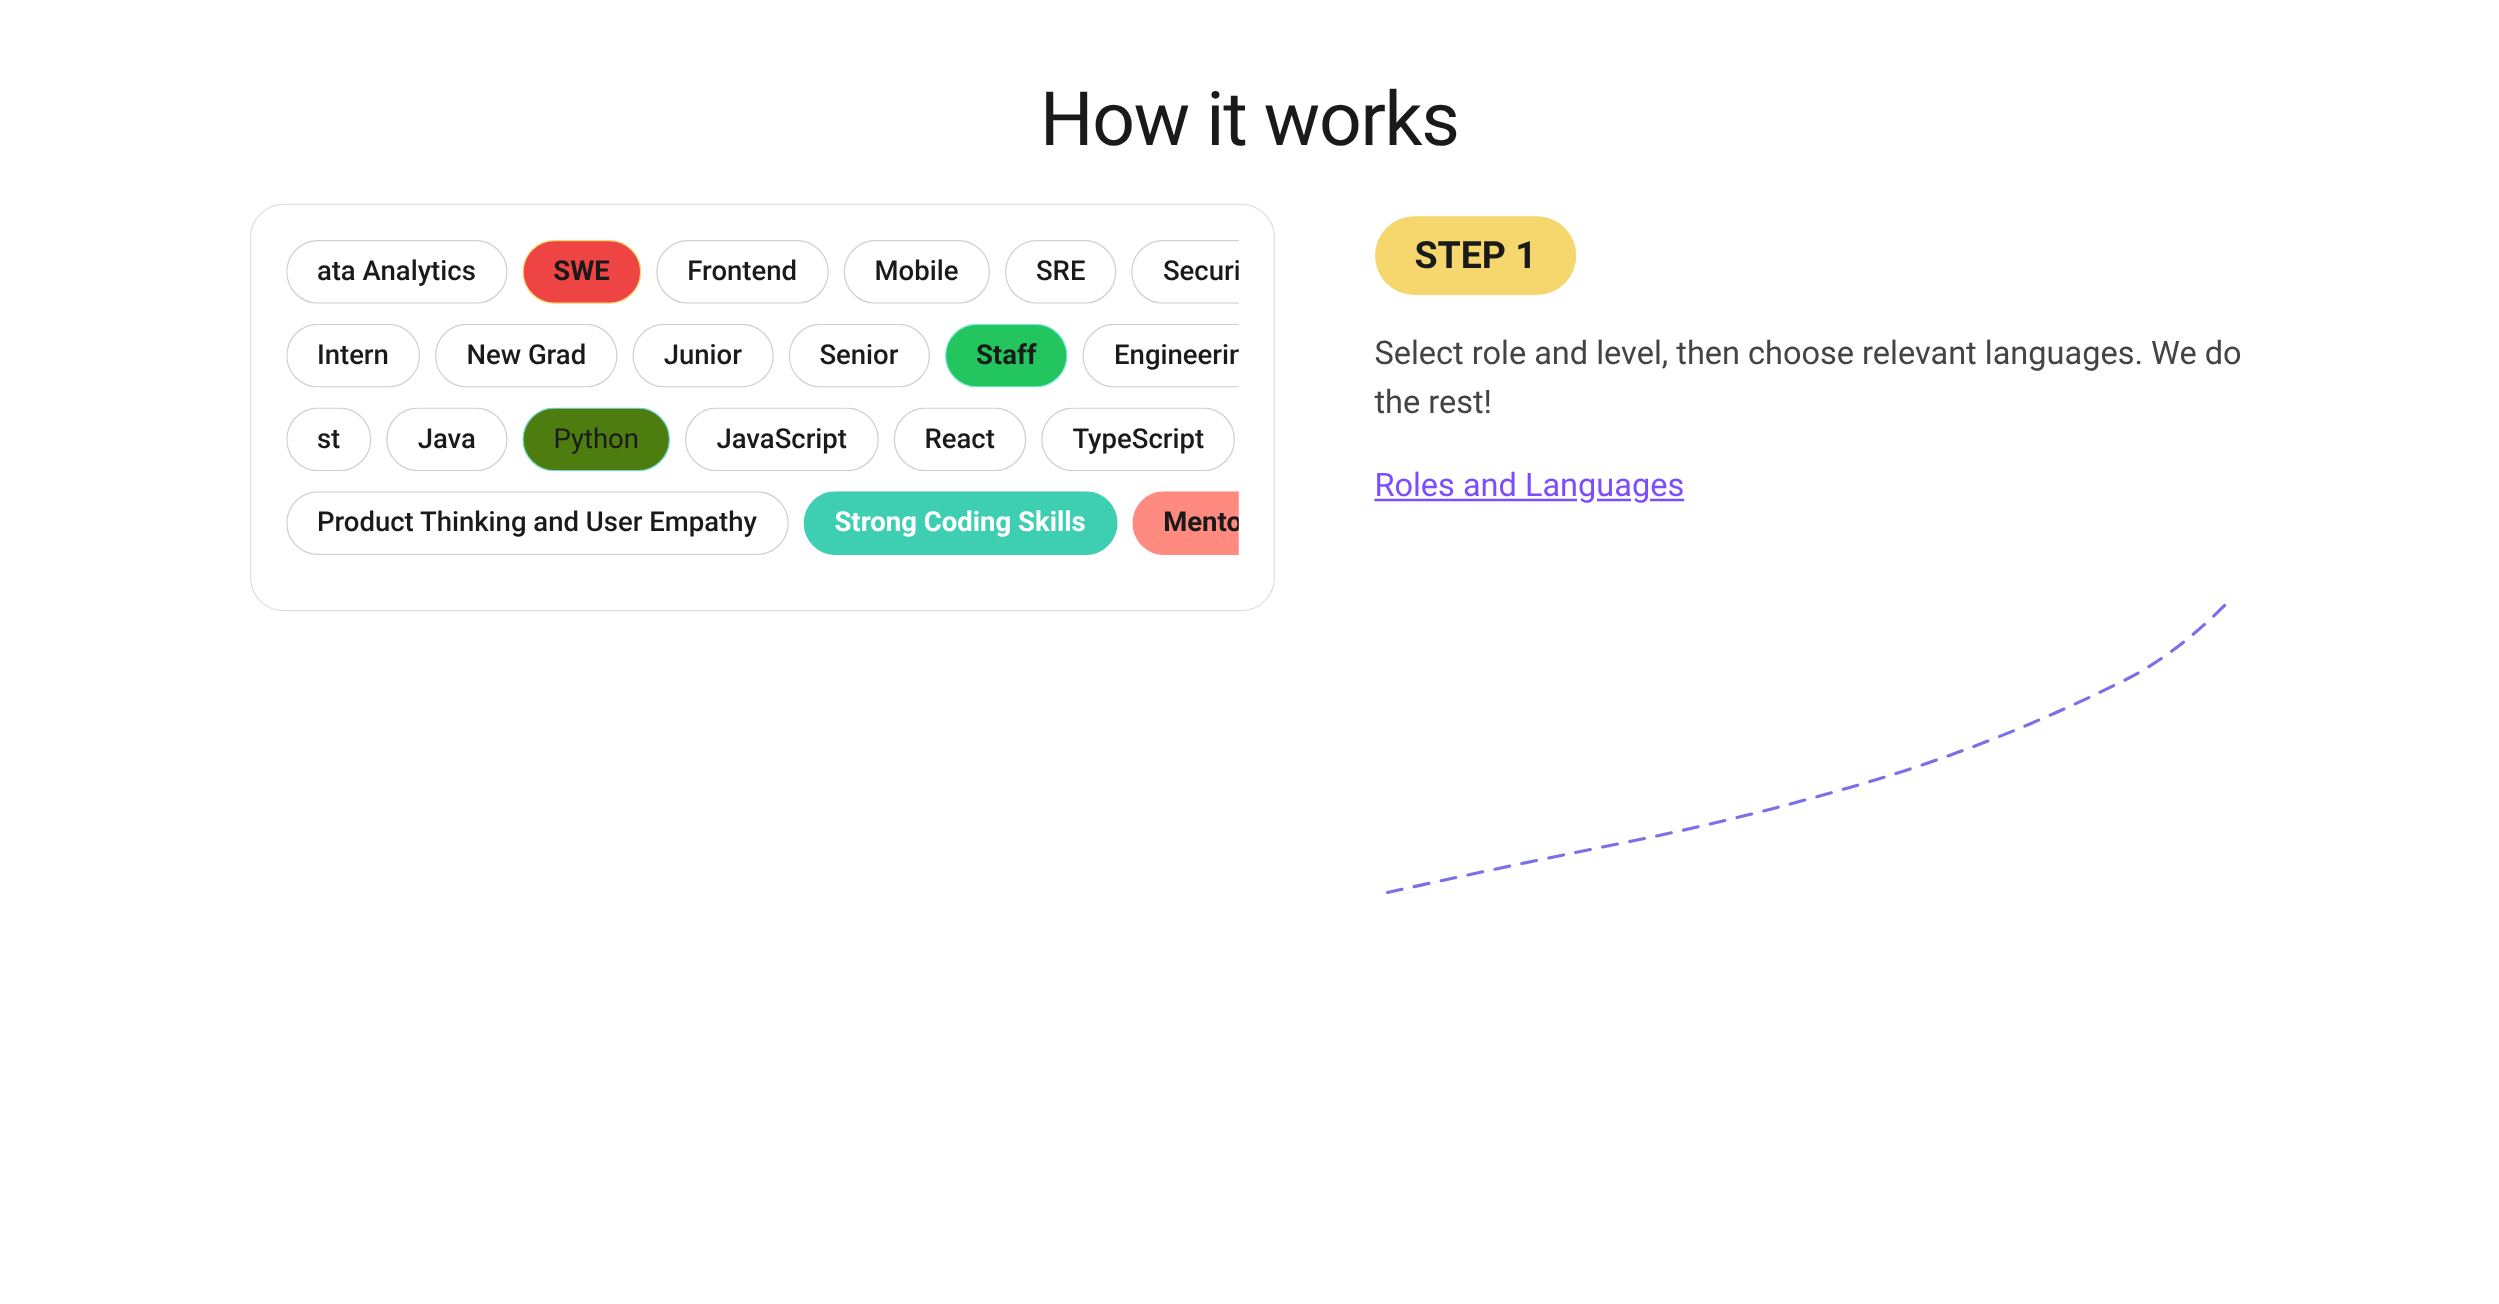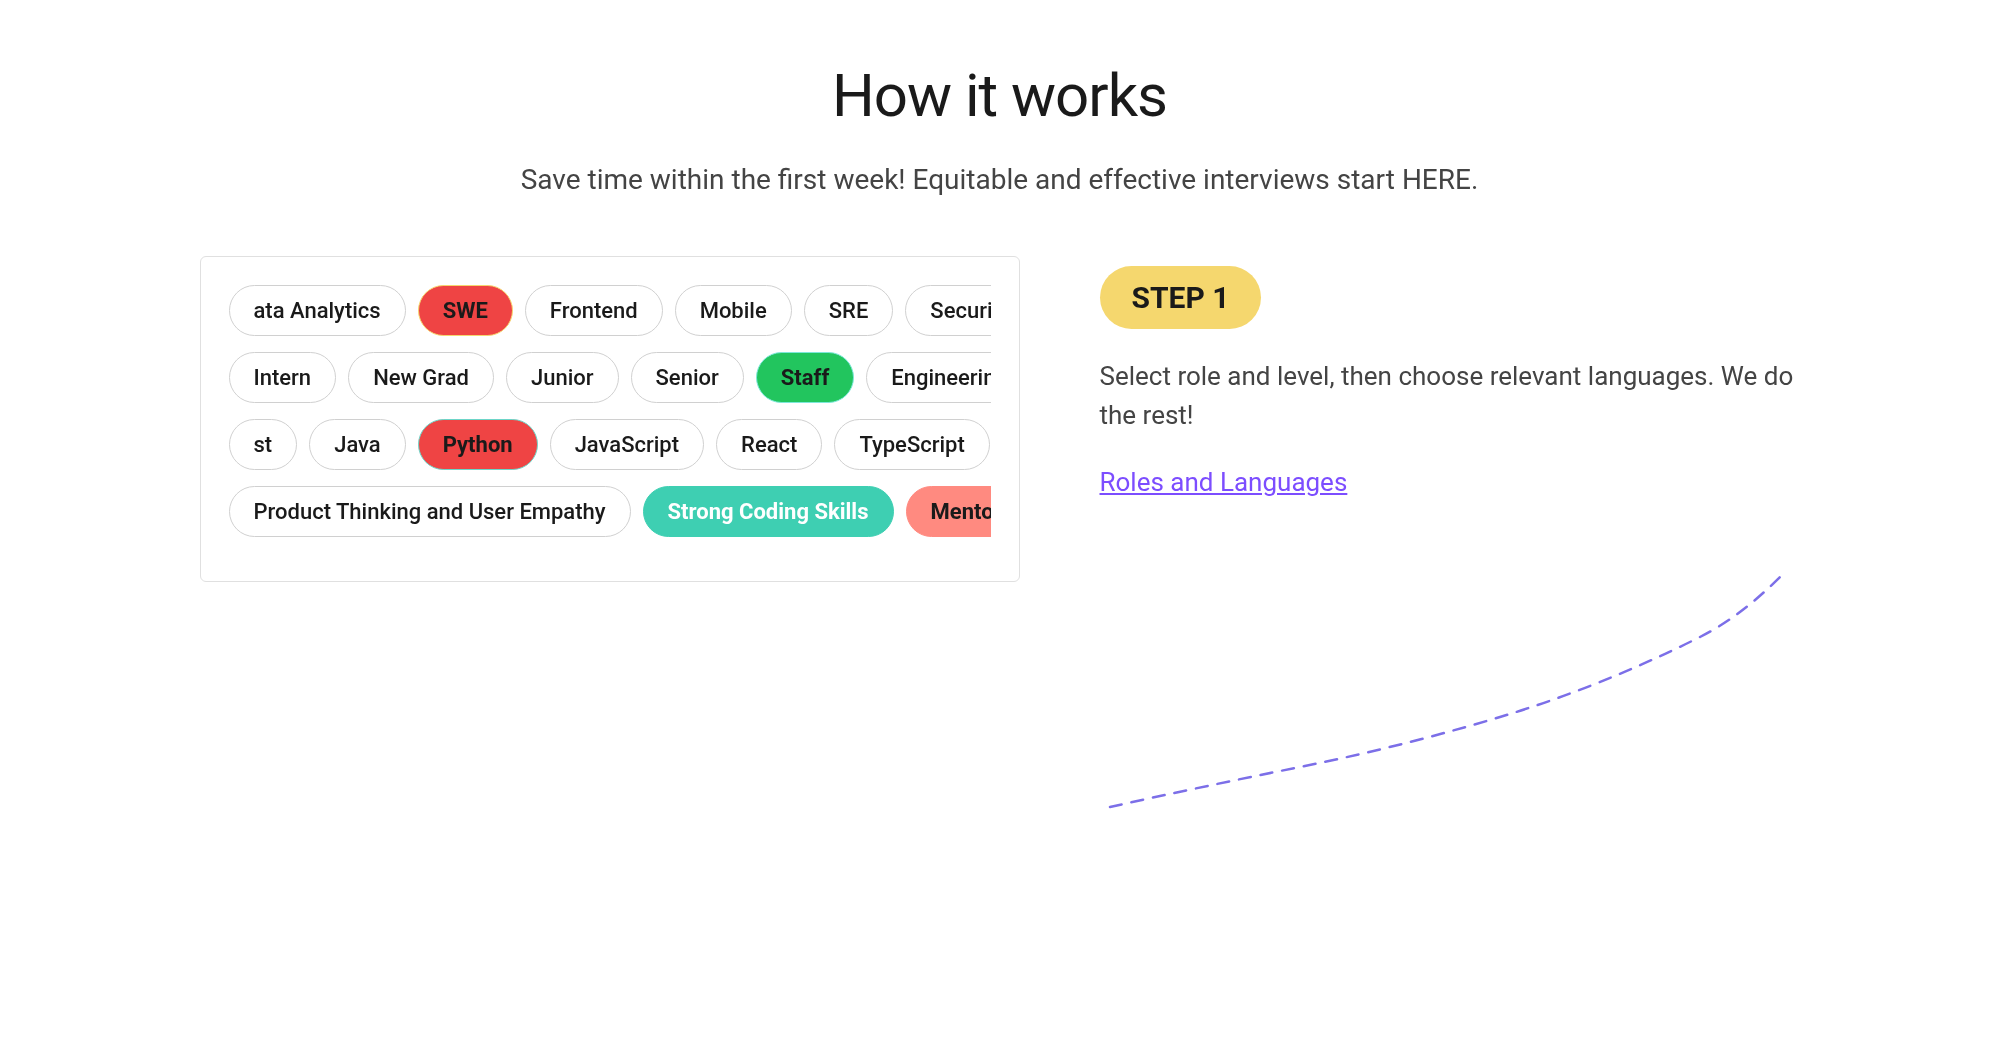--- a/index.html
+++ b/index.html
@@ -44,21 +44,21 @@
       justify-content: center;
       gap: 80px;
       padding: 0 80px;
     }
 
     .left-panel {
       flex: 0 0 auto;
       width: 820px;
       background: #ffffff;
       border: 1.5px solid #e0e0e0;
-      border-radius: 6px;
+      border-radius: 27px;
       padding: 28px 28px 28px;
       overflow: hidden;
     }
 
     .tags-row {
       display: flex;
       flex-wrap: nowrap;
       gap: 12px;
       margin-bottom: 16px;
       overflow: hidden;
@@ -80,24 +80,24 @@
     }
 
     .tag.highlighted-yellow {
       background: #ef4444;
       border-color: #f5d76e;
       color: #1a1a1a;
       font-weight: 700;
     }
 
     .tag.highlighted-teal {
-      background: #ef4444;
+      background: #4d7c0f;
       border-color: #6dd5c8;
       color: #1a1a1a;
-      font-weight: 700;
+      font-weight: 400;
     }
 
     .tag.highlighted-teal-selected {
       background: #22c55e;
       border-color: #7de8da;
       color: #1a1a1a;
       font-weight: 700;
     }
 
     .tag.highlighted-coral {
@@ -163,21 +163,20 @@
     .dashed-curve svg {
       width: 100%;
       height: 100%;
     }
   </style>
 </head>
 <body>
 
 <div class="page-container">
   <h1 class="page-title">How it works</h1>
-  <p class="page-subtitle">Save time within the first week! Equitable and effective interviews start HERE.</p>
 
   <div class="main-content">
 
     <div class="left-panel">
 
       <div class="tags-row">
         <span class="tag plain">ata Analytics</span>
         <span class="tag highlighted-yellow">SWE</span>
         <span class="tag">Frontend</span>
         <span class="tag">Mobile</span>

